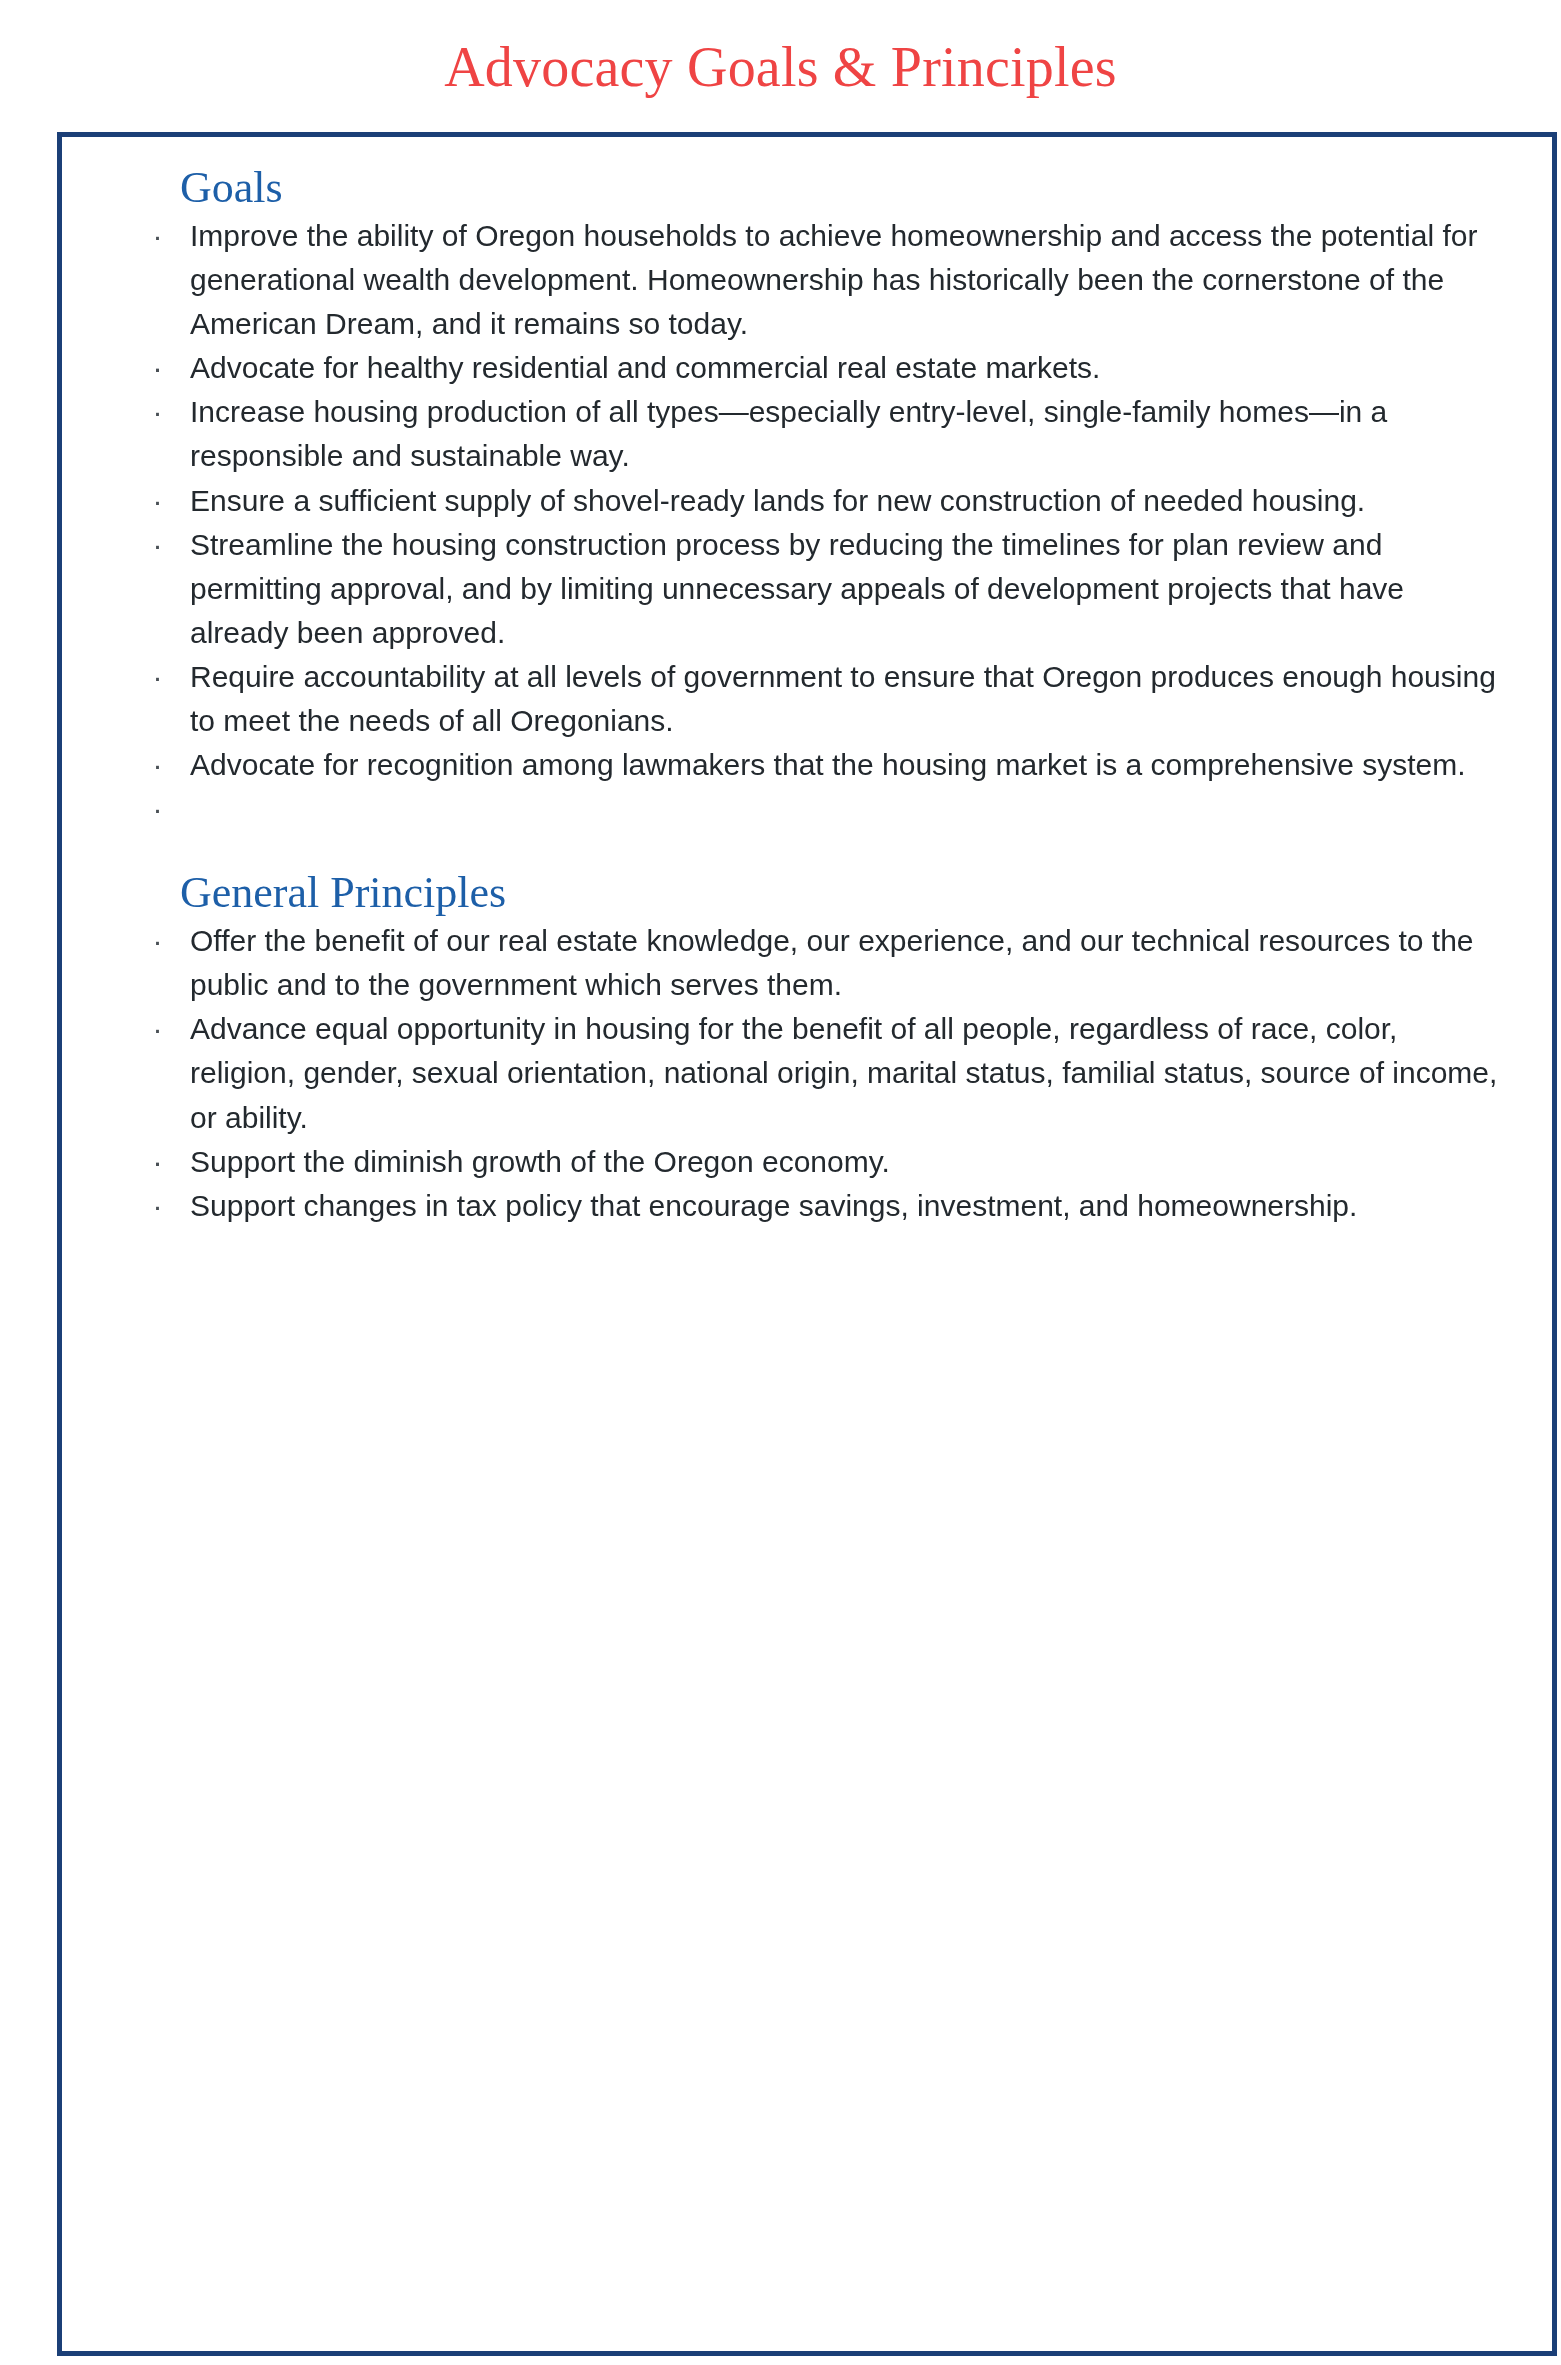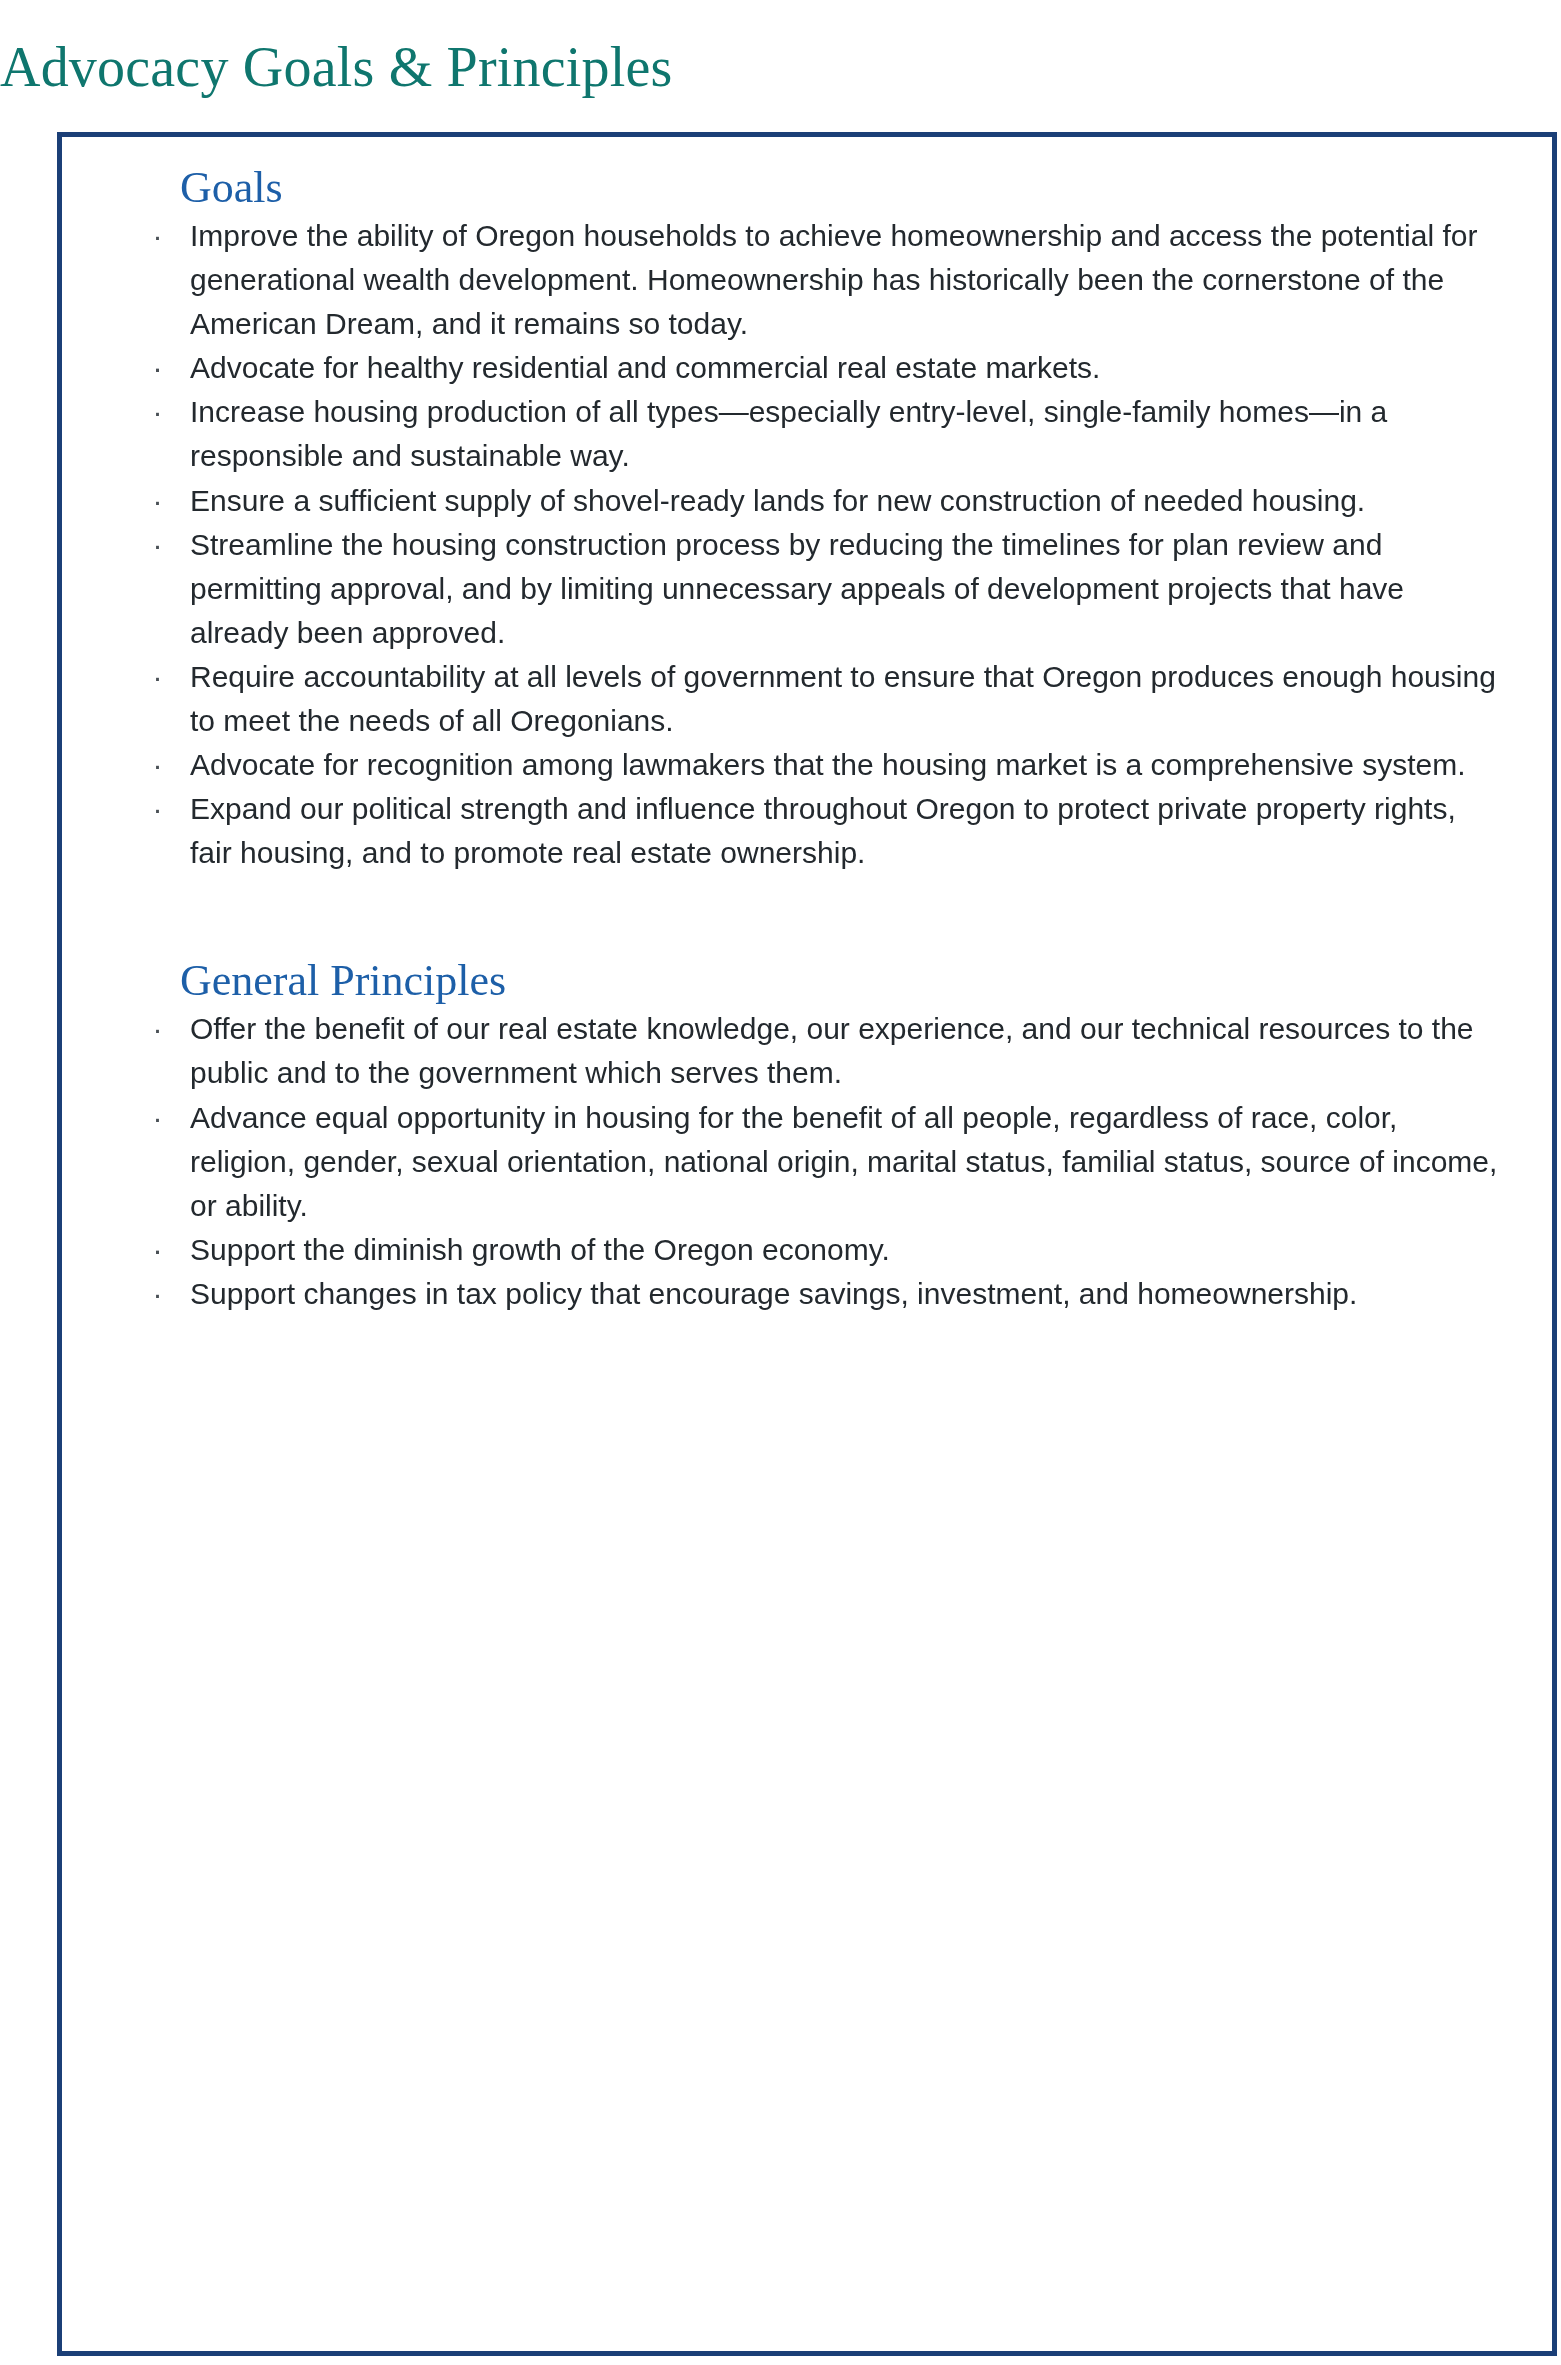--- a/index.html
+++ b/index.html
@@ -15,22 +15,23 @@
   }
 
   .page {
     position: relative;
     width: 1561px;
     height: 2413px;
     box-sizing: border-box;
   }
 
   .page-title {
+    text-align: center;
     font-family: "Liberation Serif", serif;
-    color: #0f766e;
+    color: #ef4444;
     font-size: 56px;
     font-weight: 400;
     line-height: 1.1;
     padding-top: 37px;
     letter-spacing: 0.2px;
   }
 
   .frame {
     position: absolute;
     left: 57px;
@@ -131,21 +132,20 @@
         <li>
           <span class="dot">·</span>
           <span>Require accountability at all levels of government to ensure that Oregon produces enough housing to meet the needs of all Oregonians.</span>
         </li>
         <li>
           <span class="dot">·</span>
           <span>Advocate for recognition among lawmakers that the housing market is a comprehensive system.</span>
         </li>
         <li>
           <span class="dot">·</span>
-          <span>Expand our political strength and influence throughout Oregon to protect private property rights, fair housing, and to promote real estate ownership.</span>
         </li>
       </ul>
 
       <div class="spacer-between"></div>
 
       <h2 class="section-heading principles">General Principles</h2>
 
       <ul class="bullets">
         <li>
           <span class="dot">·</span>

